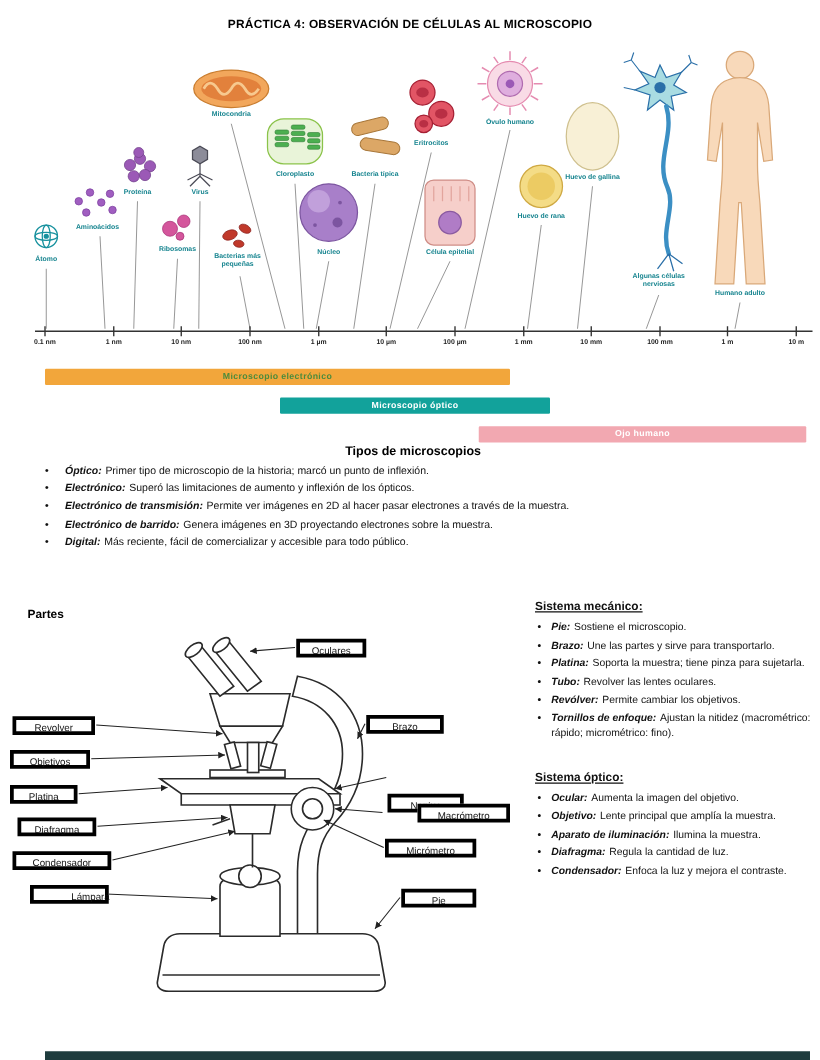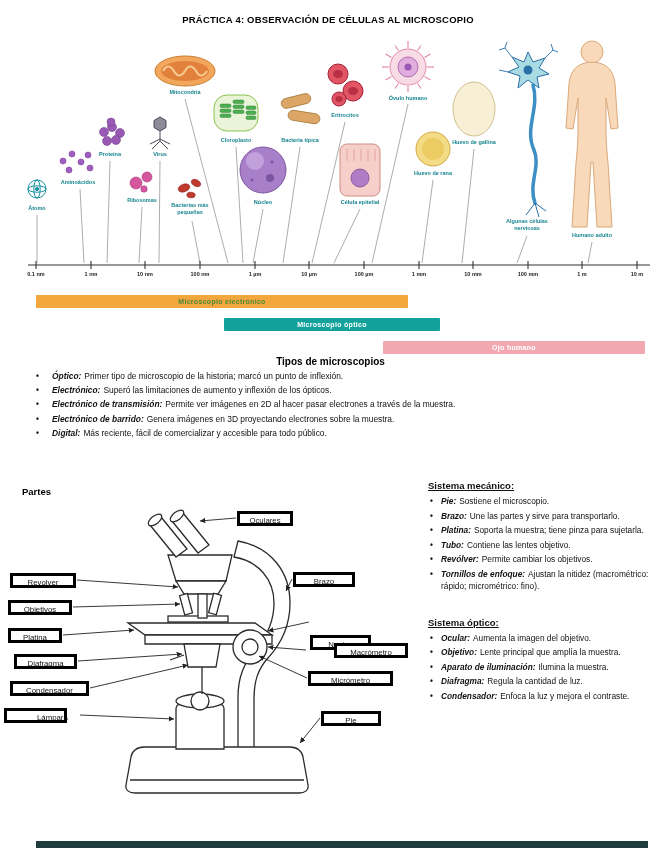--- a/index.html
+++ b/index.html
@@ -343,34 +343,34 @@
         <line x1="320" y1="221" x2="300" y2="246"></line>
       </g>
     </svg>
 
     <div class="part-label" style="left:237px;top:14px;width:56px;">Oculares</div>
     <div class="part-label" style="left:10px;top:76px;width:66px;">Revolver</div>
     <div class="part-label" style="left:8px;top:103px;width:64px;">Objetivos</div>
     <div class="part-label" style="left:8px;top:131px;width:54px;">Platina</div>
     <div class="part-label" style="left:14px;top:157px;width:63px;">Diafragma</div>
     <div class="part-label" style="left:10px;top:184px;width:79px;">Condensador</div>
-    <div class="part-label" style="left:4px;top:211px;width:63px;padding-left:30px;">Lámpara</div>
+    <div class="part-label" style="left:24px;top:211px;width:63px;padding-left:30px;">Lámpara</div>
     <div class="part-label" style="left:293px;top:75px;width:62px;">Brazo</div>
     <div class="part-label" style="left:310px;top:118px;width:61px;margin-top:20px;">Nonius</div>
     <div class="part-label" style="left:307px;top:146px;width:74px;margin-left:27px;">Macrómetro</div>
-    <div class="part-label" style="left:308px;top:174px;width:85px;">Micrómetro</div>
+    <div class="part-label" style="left:308px;top:174px;width:73px;">Micrómetro</div>
     <div class="part-label" style="left:321px;top:214px;width:60px;">Pie</div>
   </div>
 
   <div class="right-col">
     <div class="rc-h">Sistema mecánico:</div>
     <div class="rc-item"><span class="bullet"></span><span class="term">Pie:</span><span class="desc">Sostiene el microscopio.</span></div>
     <div class="rc-item"><span class="bullet"></span><span class="term">Brazo:</span><span class="desc">Une las partes y sirve para transportarlo.</span></div>
     <div class="rc-item"><span class="bullet"></span><span class="term">Platina:</span><span class="desc">Soporta la muestra; tiene pinza para sujetarla.</span></div>
-    <div class="rc-item"><span class="bullet"></span><span class="term">Tubo:</span><span class="desc">Contiene las lentes objetivo.</span></div>
+    <div class="rc-item"><span class="bullet"></span><span class="term">Tubo:</span><span class="desc">Revolver las lentes oculares.</span></div>
     <div class="rc-item"><span class="bullet"></span><span class="term">Revólver:</span><span class="desc">Permite cambiar los objetivos.</span></div>
     <div class="rc-item"><span class="bullet"></span><span class="term">Tornillos de enfoque:</span><span class="desc">Ajustan la nitidez (macrométrico: rápido; micrométrico: fino).</span></div>
 
     <div class="rc-gap"></div>
 
     <div class="rc-h">Sistema óptico:</div>
     <div class="rc-item"><span class="bullet"></span><span class="term">Ocular:</span><span class="desc">Aumenta la imagen del objetivo.</span></div>
     <div class="rc-item"><span class="bullet"></span><span class="term">Objetivo:</span><span class="desc">Lente principal que amplía la muestra.</span></div>
     <div class="rc-item"><span class="bullet"></span><span class="term">Aparato de iluminación:</span><span class="desc">Ilumina la muestra.</span></div>
     <div class="rc-item"><span class="bullet"></span><span class="term">Diafragma:</span><span class="desc">Regula la cantidad de luz.</span></div>

